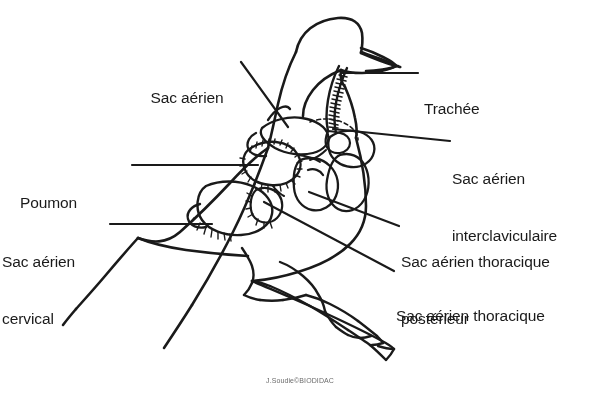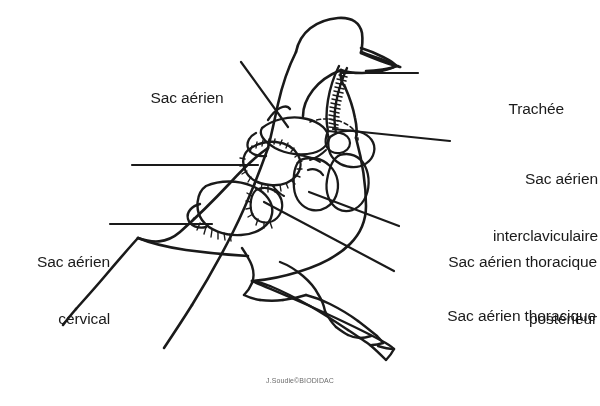--- a/index.html
+++ b/index.html
@@ -27,21 +27,21 @@
   }
   .label {
     position: absolute;
     font-family: "Liberation Sans", sans-serif;
     font-size: 15.5px;
     line-height: 19px;
     color: #1a1a1a;
     white-space: pre;
     letter-spacing: -0.1px;
   }
-  .lbl-align-left  { text-align: right; }
+  .lbl-align-left  { text-align: left; }
   .lbl-align-center{ text-align: center; }
 
   #lbl-sac-cervical      { left: 122px; top: 50px;  width: 130px; }
   #lbl-trachee           { left: 424px; top: 61px;  width: 140px; }
   #lbl-poumon            { left: 20px;  top: 155px; width: 110px; }
   #lbl-sac-interclav     { left: 452px; top: 131px; width: 146px; }
   #lbl-sac-abdo          { left: 2px;   top: 214px; width: 108px; }
   #lbl-sac-thor-ant      { left: 401px; top: 214px; width: 196px; }
   #lbl-sac-thor-post     { left: 396px; top: 268px; width: 200px; }
 
@@ -239,20 +239,23 @@
   </svg>
 
   <div class="label lbl-align-center" id="lbl-sac-cervical">
     <div>Sac aérien</div>
   </div>
 
   <div class="label lbl-align-left" id="lbl-trachee">
     <div>Trachée</div>
   </div>
 
+  <div class="label lbl-align-left" id="lbl-poumon">
+    <div>Poumon</div>
+  </div>
 
   <div class="label lbl-align-left" id="lbl-sac-interclav">
     <div>Sac aérien</div>
     <div>interclaviculaire</div>
   </div>
 
   <div class="label lbl-align-left" id="lbl-sac-abdo">
     <div>Sac aérien</div>
     <div>cervical</div>
   </div>

